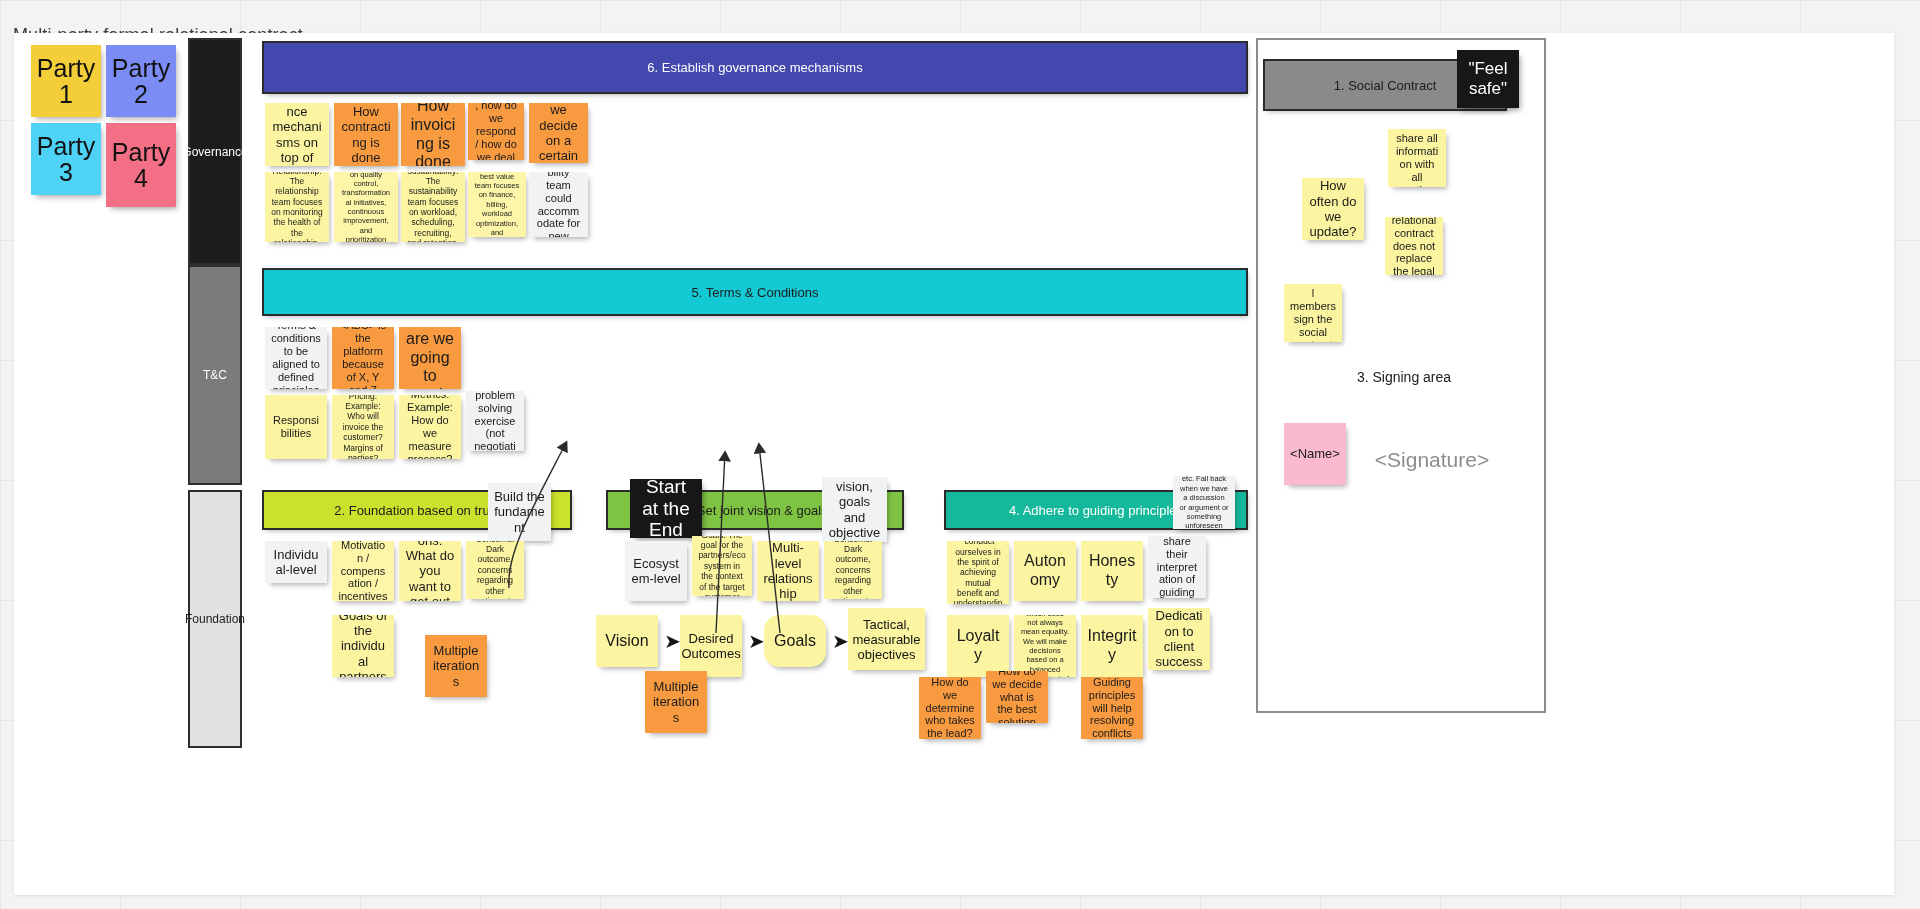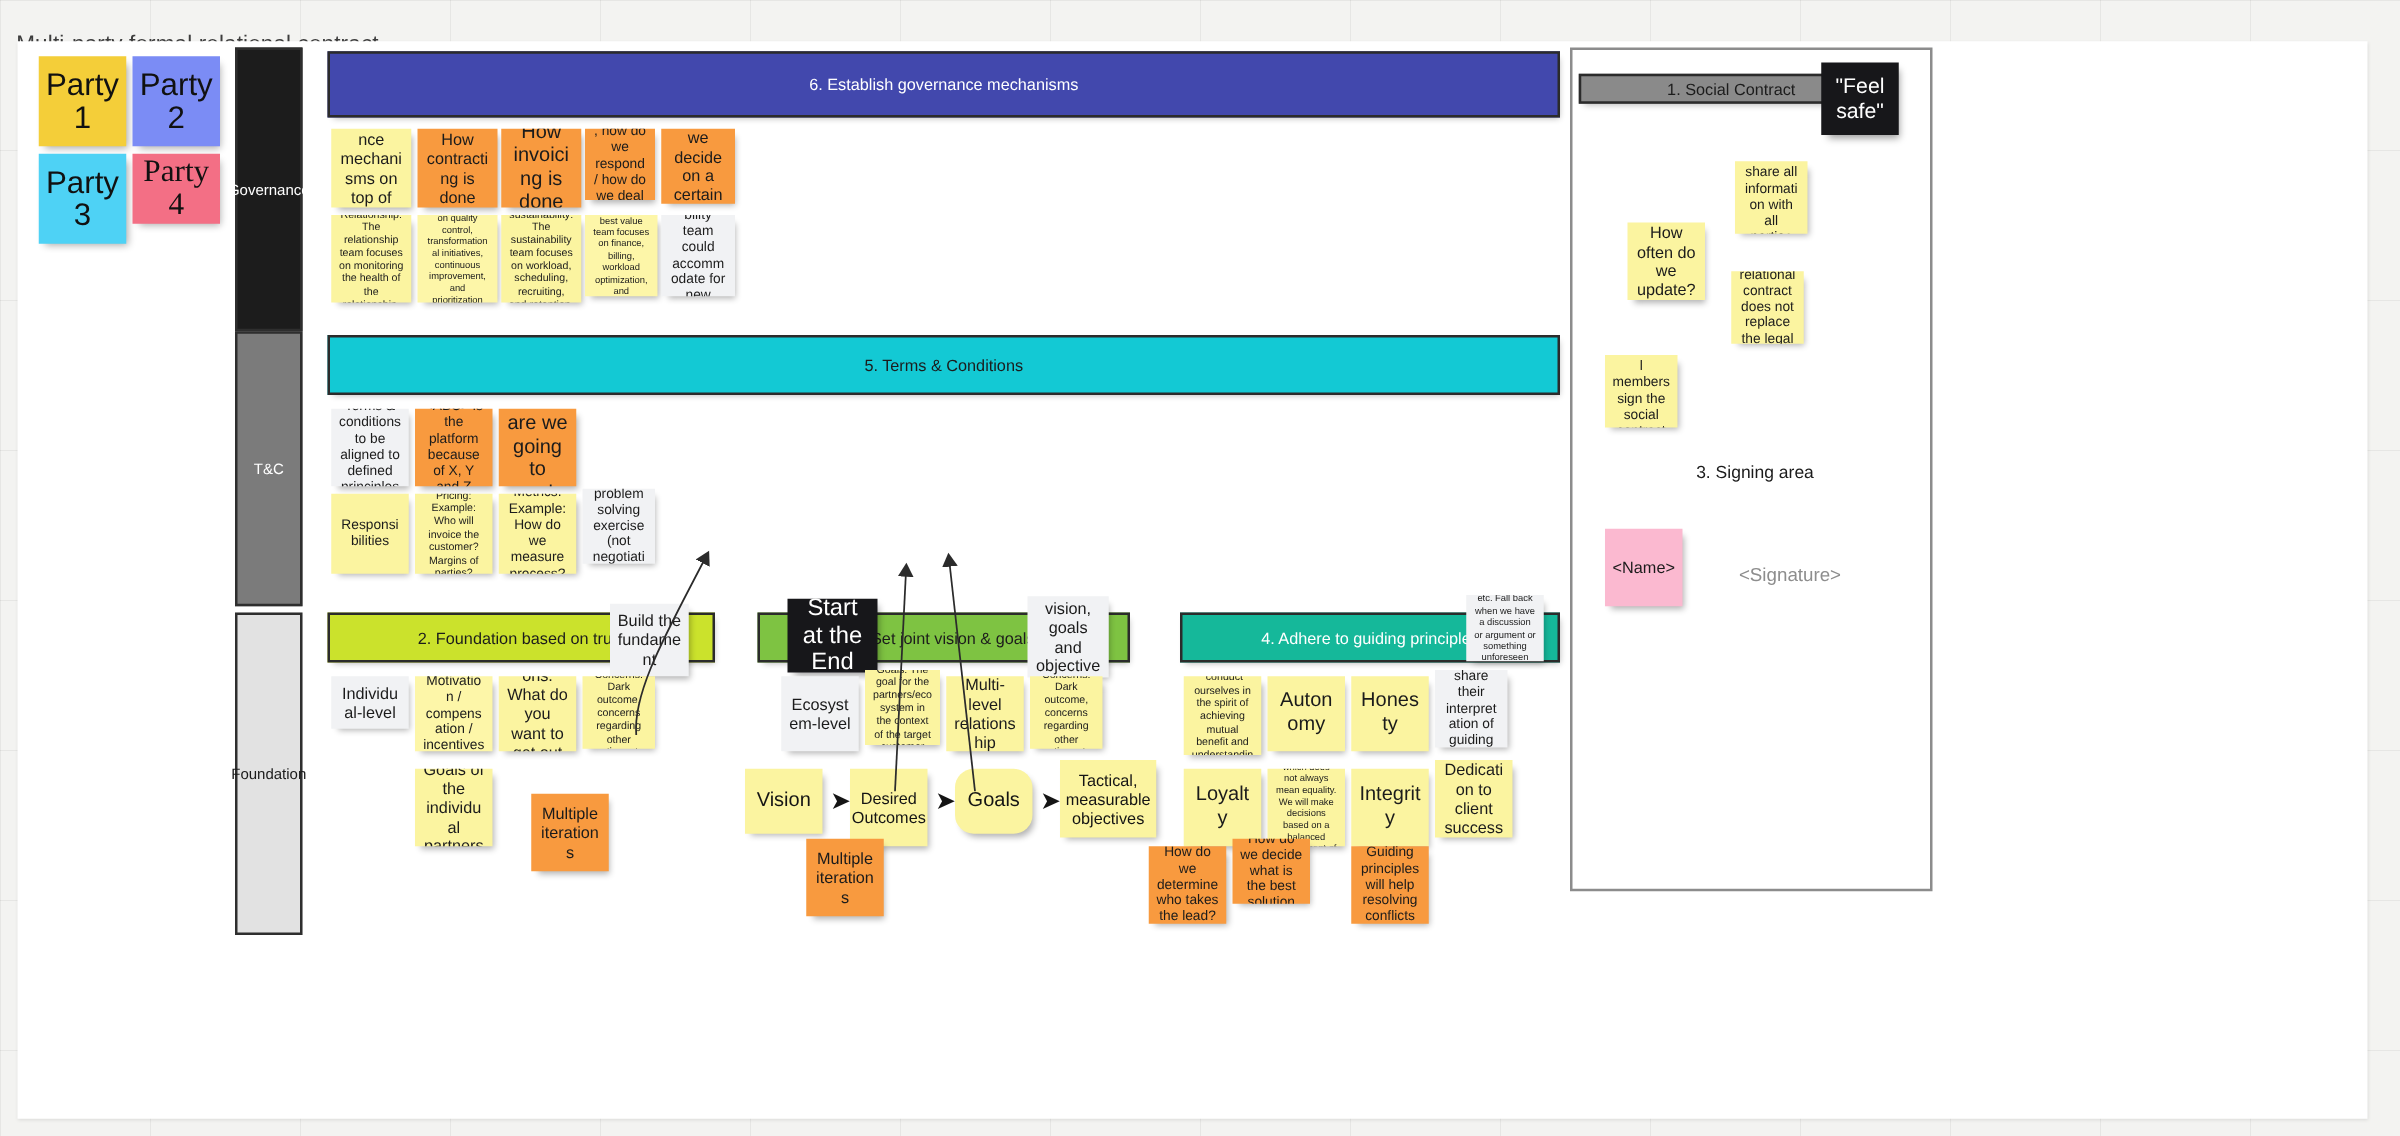--- a/index.html
+++ b/index.html
@@ -100,21 +100,21 @@
     background:#fff;
   }
   .plain-label{
     position:absolute;
     font-size:14px;color:#1b1b1b;
     text-align:center;
     display:flex;align-items:center;justify-content:center;
   }
   .sig-label{
     position:absolute;
-    font-size:15px;color:#8d8d8d;
+    font-size:21px;color:#8d8d8d;
     display:flex;align-items:center;justify-content:center;
   }
   svg.overlay{position:absolute;left:0;top:0;width:1880px;height:862px;pointer-events:none;overflow:visible;}
   .flow{
     position:absolute;
     display:flex;align-items:center;justify-content:center;text-align:center;
     background:#fbf4a0;font-size:16px;color:#141414;
     box-shadow:3px 4px 5px -2px rgba(0,0,0,.30);
     box-sizing:border-box;padding:4px;
   }
@@ -133,21 +133,21 @@
 
   <div class="party" style="left:17px;top:12px;width:70px;height:72px;background:#f4ce39;">
     <span>Party 1</span>
   </div>
   <div class="party" style="left:92px;top:12px;width:70px;height:72px;background:#7b8cf5;">
     <span>Party 2</span>
   </div>
   <div class="party" style="left:17px;top:90px;width:70px;height:72px;background:#4ed2f5;">
     <span>Party 3</span>
   </div>
-  <div class="party" style="left:92px;top:90px;width:70px;height:56px;background:#f36f85;font-family:Liberation Serif, serif;">
+  <div class="party" style="left:92px;top:90px;width:70px;height:84px;background:#f36f85;">
     <span>Party 4</span>
   </div>
 
   <div class="rail" style="left:174px;top:5px;width:54px;height:227px;background:#1c1c1c;color:#fff;">
     <span>Governance</span>
   </div>
   <div class="rail" style="left:174px;top:232px;width:54px;height:220px;background:#7b7b7b;color:#fff;">
     <span>T&amp;C</span>
   </div>
   <div class="rail" style="left:174px;top:457px;width:54px;height:258px;background:#e2e2e2;color:#1b1b1b;">
@@ -325,21 +325,21 @@
   <div class="note o sm" style="left:972px;top:638px;width:62px;height:52px;">
     <span>How do we decide what is the best solution</span>
   </div>
   <div class="note o sm" style="left:1067px;top:644px;width:62px;height:62px;">
     <span>Guiding principles will help resolving conflicts</span>
   </div>
 
   <div id="social-panel" style="left:1242px;top:5px;width:290px;height:675px;">
   </div>
 
-  <div class="bar dark-text" style="left:1249px;top:26px;width:244px;height:24px;background:#8a8a8a;">
+  <div class="bar dark-text" style="left:1249px;top:26px;width:244px;height:52px;background:#8a8a8a;">
     <span>1. Social Contract</span>
   </div>
   <div class="black-box" style="left:1443px;top:17px;width:62px;height:58px;font-size:17px;">
     <span>"Feel safe"</span>
   </div>
 
   <div class="note y sm" style="left:1374px;top:96px;width:58px;height:58px;">
     <span>We share all information with all parties</span>
   </div>
   <div class="note y med" style="left:1288px;top:145px;width:62px;height:62px;">

